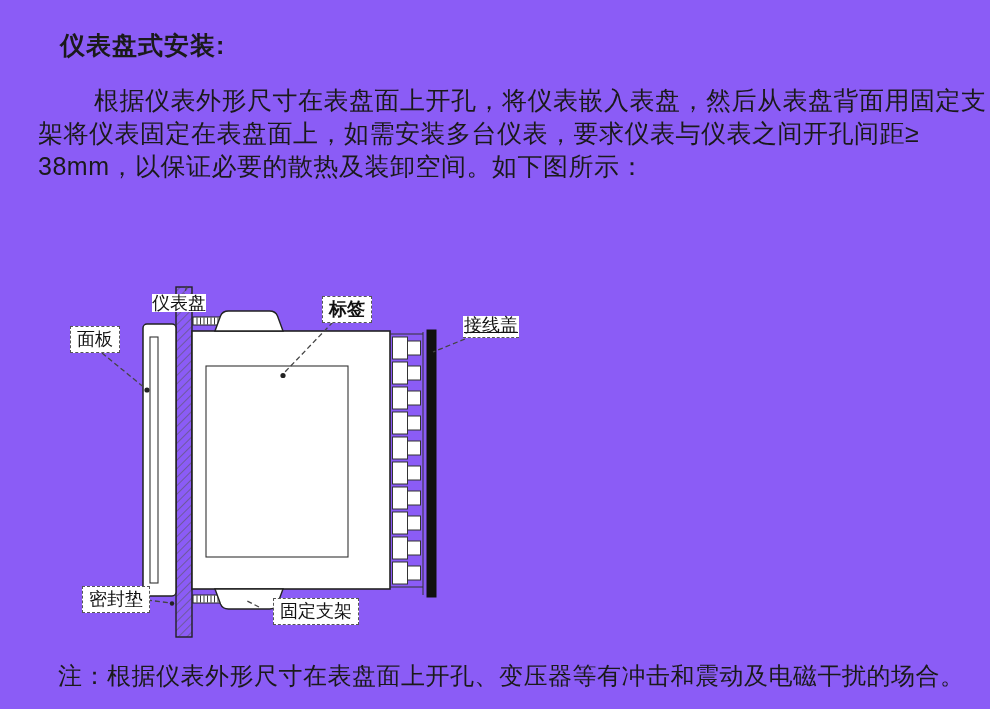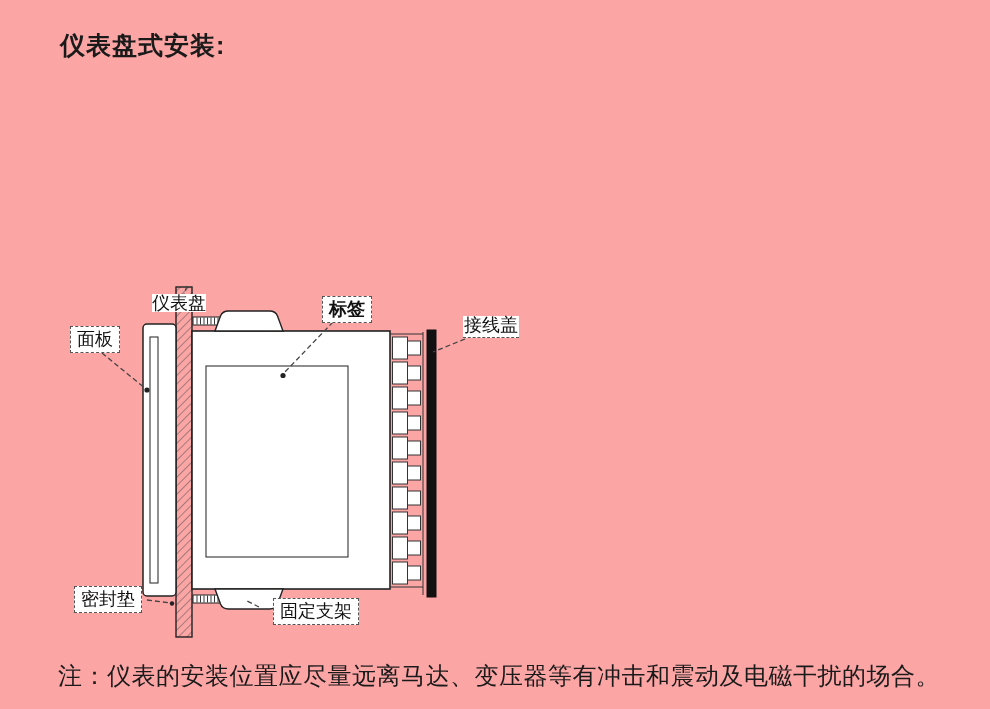--- a/index.html
+++ b/index.html
@@ -1,45 +1,50 @@
 <!DOCTYPE html>
 <html><head>
 <meta charset="utf-8">
 <style>
   * { margin:0; padding:0; box-sizing:border-box; }
   html, body { background:#ffffff; }
   .page {
-    position:relative; width:990px; height:709px; background:#fca5a5; overflow:hidden;
+    position:relative; width:990px; height:709px; background:#8b5cf6; overflow:hidden;
     font-family:"Liberation Sans","DejaVu Sans",sans-serif; color:#1a1a1a;
   }
   .heading {
     position:absolute; left:60px; top:29px;
     font-size:25px; font-weight:bold; letter-spacing:1px; white-space:nowrap;
   }
   .para { position:absolute; left:38px; top:84px; width:945px; font-size:25px; line-height:33px; letter-spacing:0.5px; }
   .para .line { white-space:nowrap; }
   .para .line.indent { text-indent:56px; }
   .diagram-title {
     position:absolute; left:221px; top:196px;
     font-family:"Liberation Serif","DejaVu Serif",serif;
     font-weight:bold; font-size:26px; letter-spacing:3px; white-space:nowrap;
   }
   .note { position:absolute; left:58px; top:660px; font-size:24px; letter-spacing:0.5px; white-space:nowrap; }
   svg.drawing { position:absolute; left:0; top:0; }
   .dlabel { position:absolute; font-size:18px; line-height:1; color:#111; white-space:nowrap; background:#fff; }
   .boxed { border:1.4px dashed #555; padding:3px 6px 4px; }
-  .underlined { border-bottom:1.4px dashed #555; padding:0 1px 3px; }
+  .underlined { border-bottom:1.4px dashed #555; padding:0 1px 3px;text-decoration:underline; }
 </style>
 </head>
 <body>
 
 <div class="page">
 
   <div class="heading">仪表盘式安装:</div>
 
+  <div class="para">
+    <div class="line indent">根据仪表外形尺寸在表盘面上开孔，将仪表嵌入表盘，然后从表盘背面用固定支</div>
+    <div class="line">架将仪表固定在表盘面上，如需安装多台仪表，要求仪表与仪表之间开孔间距≥</div>
+    <div class="line">38mm，以保证必要的散热及装卸空间。如下图所示：</div>
+  </div>
 
 
   <svg class="drawing" width="990" height="709" viewBox="0 0 990 709">
     <defs>
       <pattern id="hatch" patternUnits="userSpaceOnUse" width="6" height="6" patternTransform="rotate(45)">
         <line x1="0" y1="0" x2="0" y2="6" stroke="#555" stroke-width="1.1"></line>
       </pattern>
     </defs>
 
     <rect x="176" y="287" width="16" height="350" fill="url(#hatch)" stroke="#222" stroke-width="1.4"></rect>
@@ -111,19 +116,19 @@
   </svg>
 
   <div class="dlabel" style="left:152px; top:266px;margin-top:28px;">仪表盘</div>
 
   <div class="dlabel boxed" style="left:322px; top:296px;font-weight:bold;">标签</div>
 
   <div class="dlabel underlined" style="left:463px; top:316px;">接线盖</div>
 
   <div class="dlabel boxed" style="left:70px; top:326px;">面板</div>
 
-  <div class="dlabel boxed" style="left:74px; top:586px;text-align:center;">密封垫</div>
+  <div class="dlabel boxed" style="left:82px; top:586px;text-align:center;">密封垫</div>
 
   <div class="dlabel boxed" style="left:273px; top:598px;">固定支架</div>
 
-  <div class="note">注：仪表的安装位置应尽量远离马达、变压器等有冲击和震动及电磁干扰的场合。</div>
+  <div class="note">注：根据仪表外形尺寸在表盘面上开孔、变压器等有冲击和震动及电磁干扰的场合。</div>
 
 </div>
 
 </body></html>

